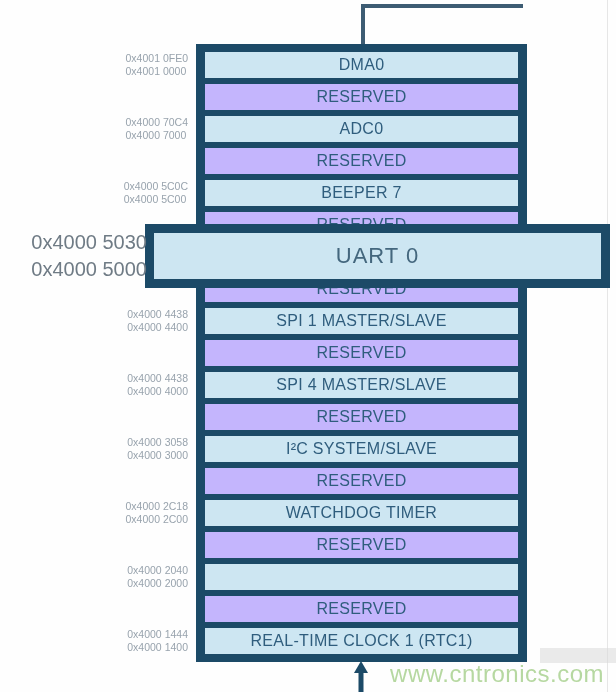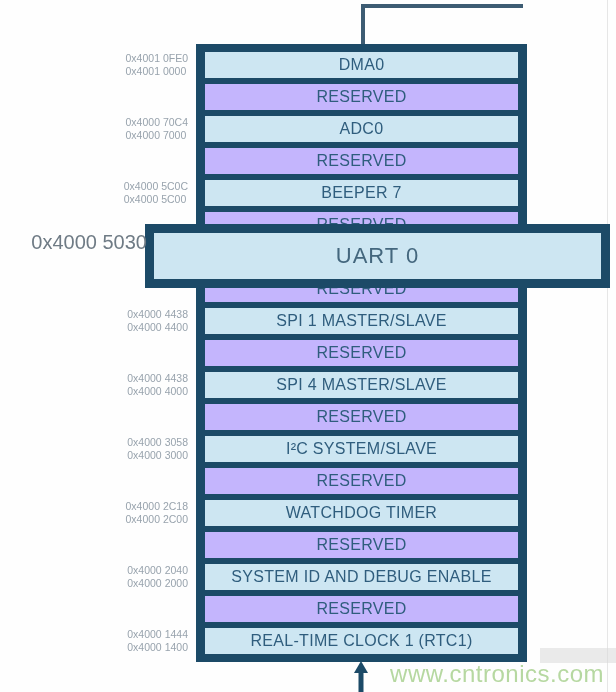--- a/index.html
+++ b/index.html
@@ -171,21 +171,20 @@
         <span class="row-label">WATCHDOG TIMER</span>
         <div class="addr">
           <div>0x4000 2C18</div>
           <div>0x4000 2C00</div>
         </div>
       </div>
       <div class="row white">
         <span class="row-label">RESERVED</span>
       </div>
       <div class="row blue">
-        <span class="row-label">SYSTEM ID AND DEBUG ENABLE</span>
         <div class="addr">
           <div>0x4000 2040</div>
           <div>0x4000 2000</div>
         </div>
       </div>
       <div class="row white">
         <span class="row-label">RESERVED</span>
       </div>
       <div class="row blue">
         <span class="row-label">REAL-TIME CLOCK 1 (RTC1)</span>
@@ -194,20 +193,21 @@
           <div>0x4000 1400</div>
         </div>
       </div>
     </div>
 
   <div class="callout">
     <span class="callout-label">UART 0</span>
   </div>
   <div class="callout-addr">
     <div>0x4000 5030</div>
+    <div>0x4000 5000</div>
   </div>
 
   <svg class="bottom-arrow" width="22" height="31" viewBox="0 0 22 31">
     <polygon points="11,0 4,12 18,12" fill="#1c4a67"></polygon>
     <rect x="8.5" y="11" width="5" height="20" fill="#1c4a67"></rect>
   </svg>
 
   <div class="watermark">www.cntronics.com</div>
 
 </div>

